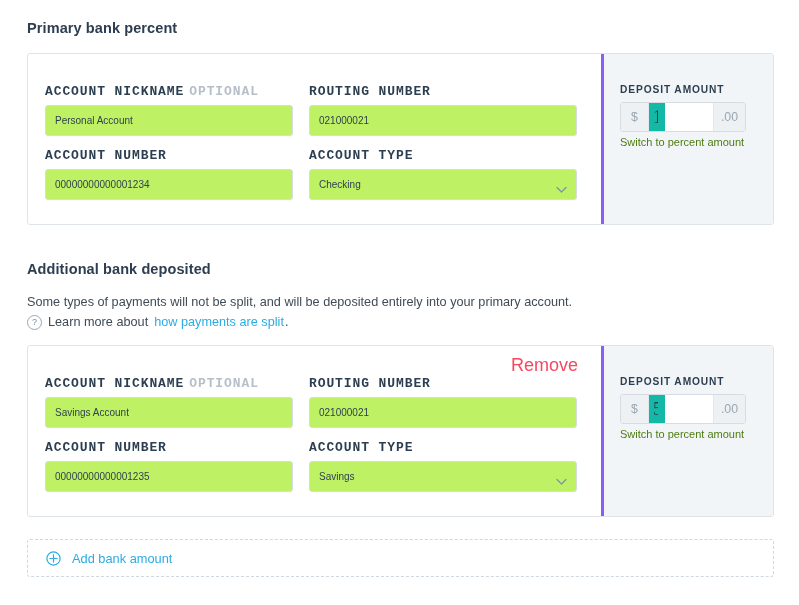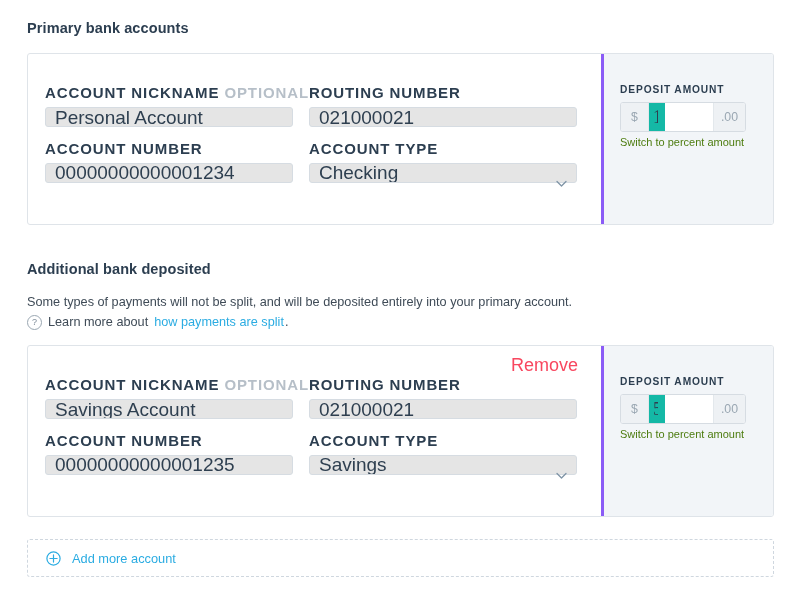--- a/index.html
+++ b/index.html
@@ -100,44 +100,45 @@
   .field-grid {
     display: grid;
     grid-template-columns: 248px 268px;
     column-gap: 16px;
     row-gap: 0px;
   }
   .field {
     margin-bottom: 12px;
   }
   .field-label {
-    font-size: 15px;
+    font-size: 13px;
     font-weight: bold;
     letter-spacing: 0.9px;
     color: #2c3e50;
     text-transform: uppercase;
     margin-bottom: 6px;
     white-space: nowrap;
+    font-family: Liberation Mono, monospace;
   }
   .field-label .optional {
     color: #b6bfc8;
     font-weight: bold;
     margin-left: 5px;
     letter-spacing: 0.9px;
   }
   .input {
     width: 100%;
-    height: 20px;
+    height: 31px;
     box-sizing: border-box;
     border: 1px solid #d6dce2;
     border-radius: 3px;
-    background: #e5e5e5;
+    background: #bef264;
     padding: 0 9px;
     font-family: "Liberation Sans", sans-serif;
-    font-size: 19px;
+    font-size: 10px;
     color: #2e3f50;
     line-height: 29px;
     outline: none;
   }
   .select {
     position: relative;
   }
   .select .input {
     padding-right: 28px;
     appearance: none;
@@ -230,21 +231,21 @@
     height: 15px;
     display: block;
   }
 </style>
 </head>
 <body>
 
 <div class="page">
 
   <div style="position:absolute; left:27px; top:20px;">
-    <div class="section-title">Primary bank accounts</div>
+    <div class="section-title">Primary bank percent</div>
   </div>
 
   <div class="card" style="position:absolute; left:27px; top:53px; width:747px; height:172px;">
     <div class="card-left">
       <div class="field-grid">
 
         <div class="field">
           <div class="field-label">
             <span>ACCOUNT NICKNAME</span><span class="optional">OPTIONAL</span>
           </div>
@@ -350,16 +351,16 @@
     </div>
   </div>
 
   <div class="add-btn" style="position:absolute; left:27px; top:539px; width:747px;">
     <span class="plus-icon">
       <svg width="15" height="15" viewBox="0 0 15 15">
         <circle cx="7.5" cy="7.5" r="6.6" fill="none" stroke="#2bace2" stroke-width="1.2"></circle>
         <path d="M7.5 3.9 V11.1 M3.9 7.5 H11.1" stroke="#2bace2" stroke-width="1.2" stroke-linecap="round"></path>
       </svg>
     </span>
-    <span class="label">Add more account</span>
+    <span class="label">Add bank amount</span>
   </div>
 
 </div>
 
 </body></html>

